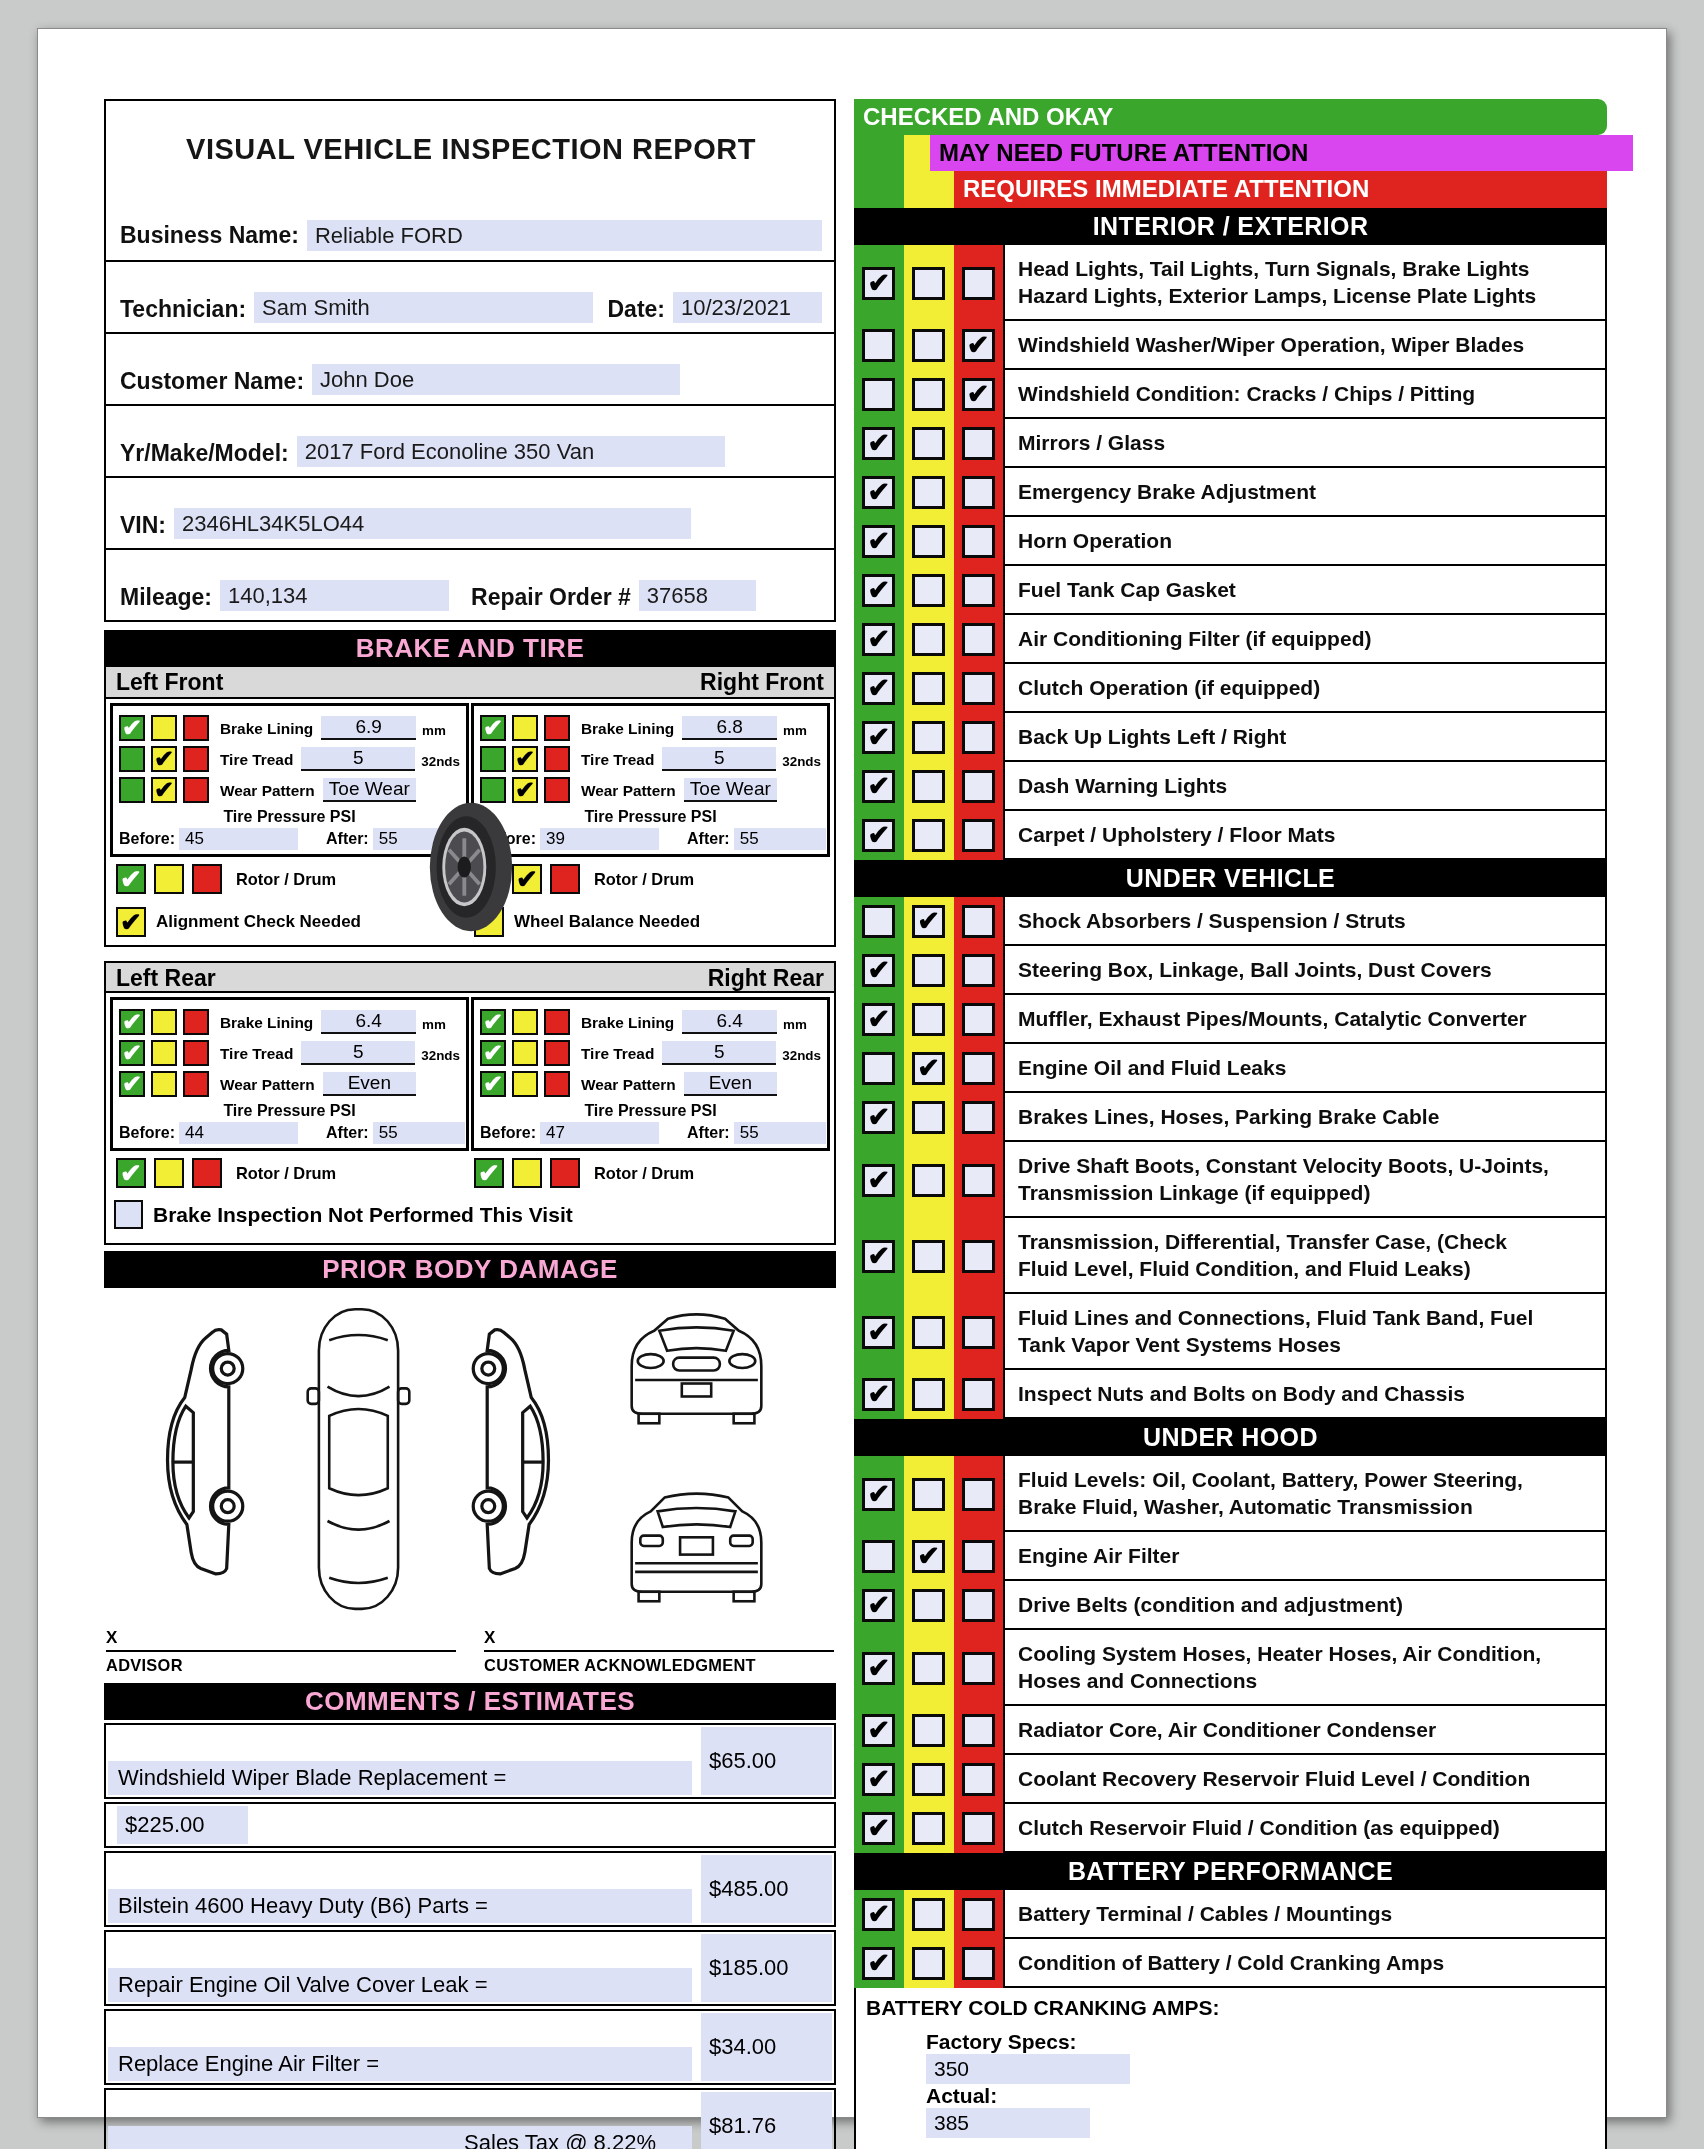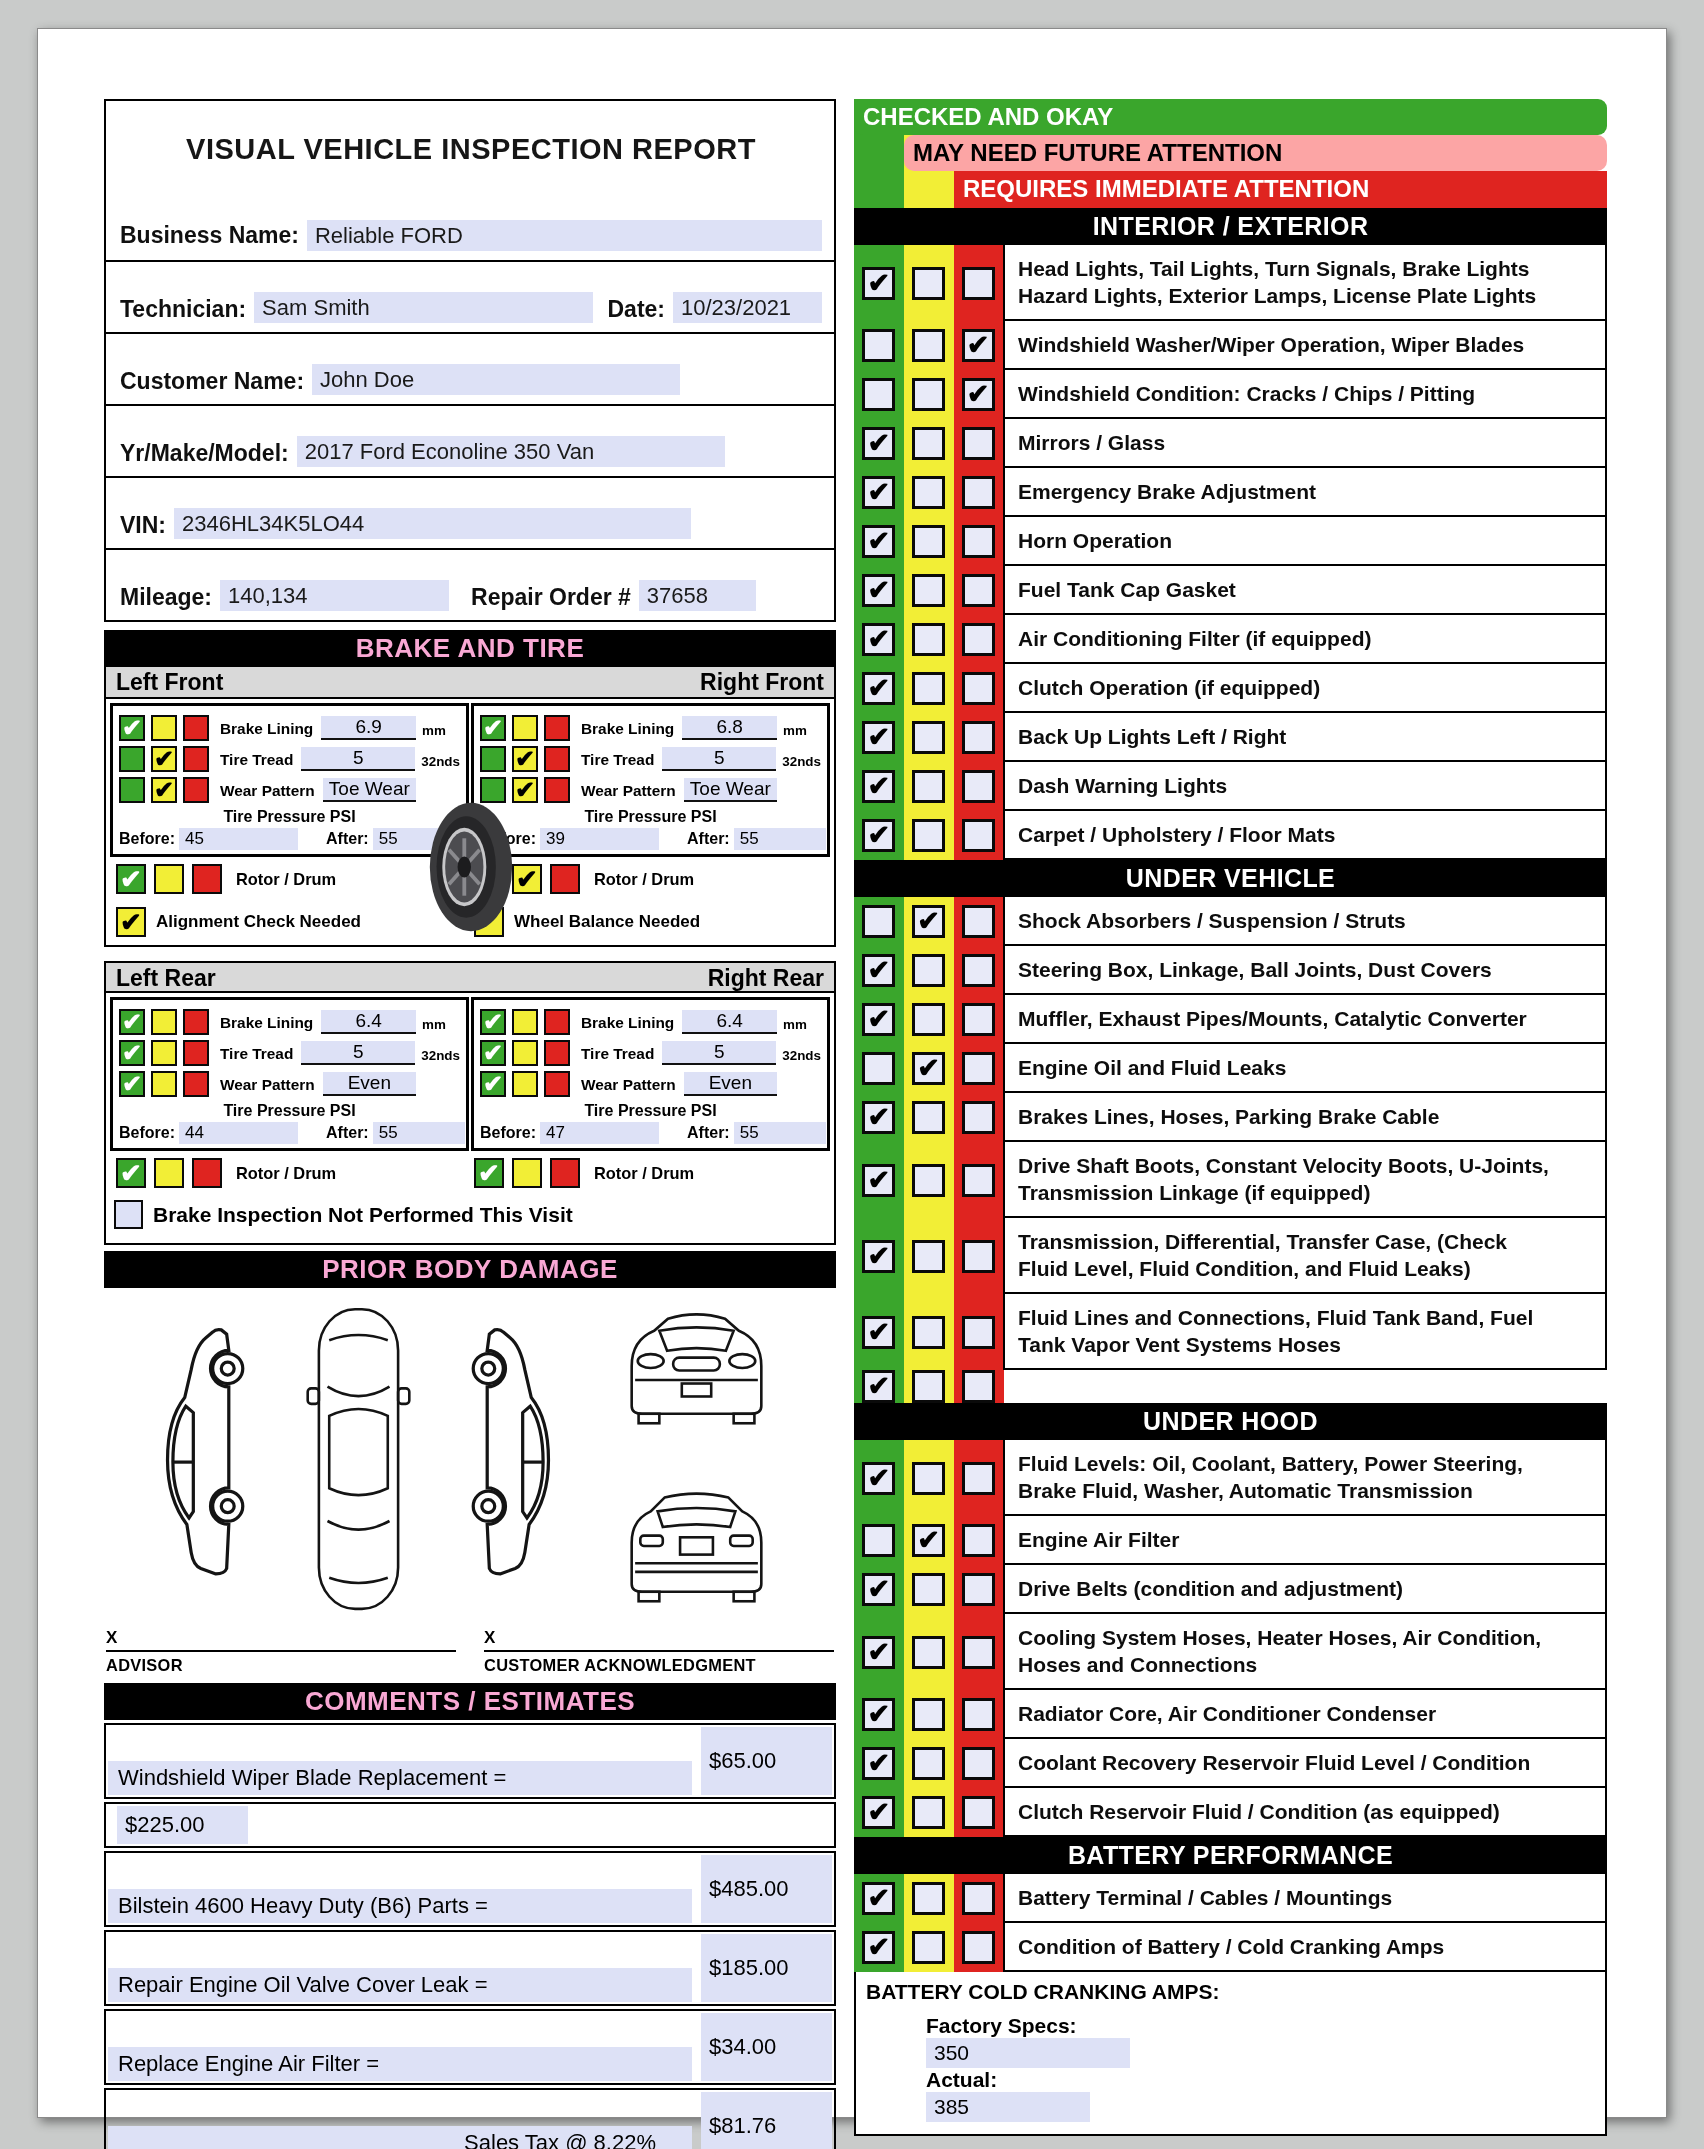--- a/index.html
+++ b/index.html
@@ -76,21 +76,21 @@
   .c-label.right { justify-content:flex-end; padding-right:36px; }
   .c-amt { width:131px; background:#dde1f6; font-size:22px; display:flex; align-items:center; padding:4px 4px 4px 8px; margin-left:9px; }
 
   
   .right-col { position:absolute; left:816px; top:70px; width:753px; }
   .checklist { position:relative; }
   .stripe { position:absolute; top:0; bottom:0; width:50px; z-index:0; }
   .stripe.s-g { left:0; background:#3aa62c; } .stripe.s-y { left:50px; background:#f2ee36; } .stripe.s-r { left:100px; background:#df2420; }
   .legend-bar { position:relative; z-index:2; height:36px; line-height:36px; font-weight:bold; font-size:24px; padding-left:9px; }
   .legend-bar.green { background:#3aa62c; color:#fff; width:100%;border-radius:9px; }
-  .legend-bar.yellow { background:#fca5a5; color:#000; margin-left:50px; width:calc(100% - 50px);border-radius:10px; }
+  .legend-bar.yellow { background:#d946ef; color:#000; margin-left:76px; width:calc(100% - 50px); }
   .legend-bar.red { background:#df2420; color:#fff; margin-left:100px; width:calc(100% - 100px); height:37px; }
   .sec-header { position:relative; z-index:2; background:#000; color:#fff; font-weight:bold; font-size:25px;
                 text-align:center; height:37px; line-height:37px; letter-spacing:0.4px; }
   .chk-row { position:relative; z-index:1; display:flex; }
   .chk-cells { width:149px; display:flex; flex:none; align-items:center; }
   .cell { width:50px; display:flex; justify-content:center; }
   .cb { width:33px; height:33px; border:3px solid #0a0a0a; background:#e8eaf8; display:flex; align-items:center;
         justify-content:center; font-size:27px; font-weight:bold; color:#000; line-height:1; }
   .row-label { flex:1; background:#fff; border-left:2px solid #000; border-right:2px solid #000; border-bottom:2px solid #000;
                display:flex; align-items:center; padding:10px 8px 10px 13px; min-height:48px; }
@@ -847,20 +847,23 @@
             <div class="cell">
               <span class="cb">✔</span>
             </div>
             <div class="cell">
               <span class="cb"></span>
             </div>
             <div class="cell">
               <span class="cb"></span>
             </div>
           </div>
+          <div class="row-label">
+            <span>Inspect Nuts and Bolts on Body and Chassis</span>
+          </div>
         </div>
         <div class="sec-header">UNDER HOOD</div>
         <div class="chk-row">
           <div class="chk-cells">
             <div class="cell">
               <span class="cb">✔</span>
             </div>
             <div class="cell">
               <span class="cb"></span>
             </div>

